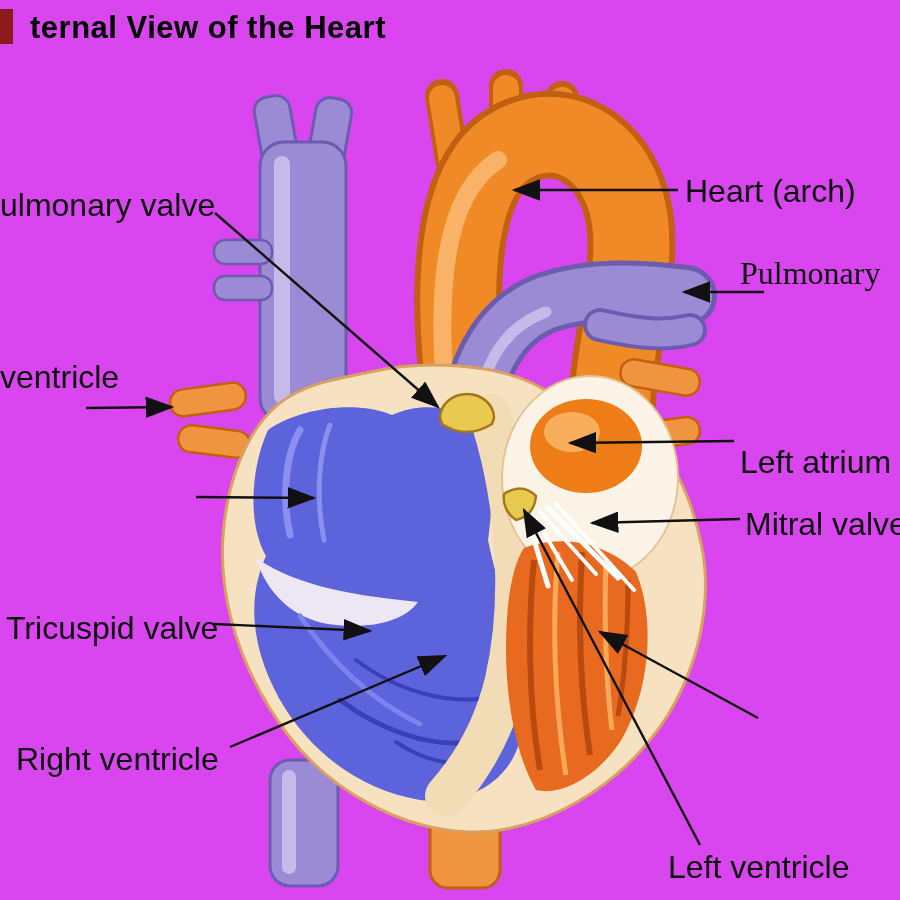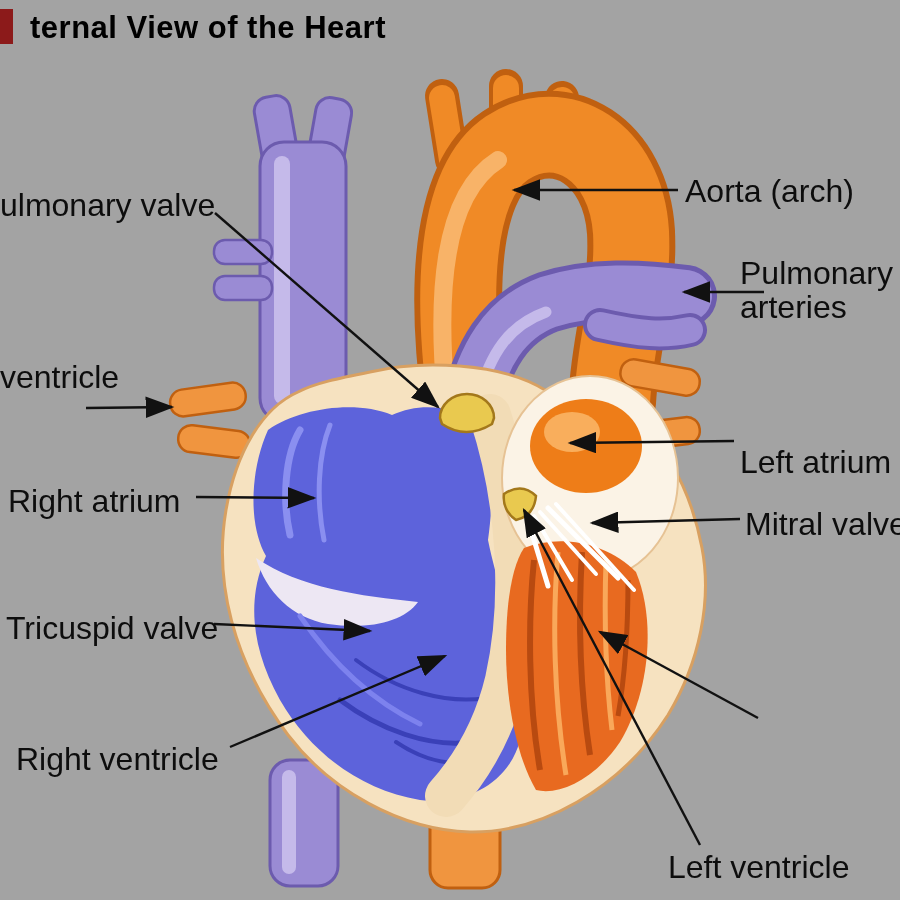--- a/index.html
+++ b/index.html
@@ -1,16 +1,16 @@
 <!DOCTYPE html>
 <html><head>
 <meta charset="utf-8">
 <style>
   html,body{margin:0;padding:0;background:#ffffff;font-family:"Liberation Sans",sans-serif;}
-  #stage{position:relative;width:900px;height:900px;overflow:hidden;background:#a3a3a3;}
+  #stage{position:relative;width:900px;height:900px;overflow:hidden;background:#d946ef;}
   #heart-svg{position:absolute;left:0;top:0;}
   .lbl{position:absolute;font-size:32px;color:#0d0d0d;white-space:nowrap;line-height:34px;}
   .title{position:absolute;left:30px;top:10px;font-size:31px;font-weight:bold;letter-spacing:.5px;color:#000;white-space:nowrap;}
   .artifact{position:absolute;left:0;top:9px;width:13px;height:35px;background:#8C1A1A;}
 </style>
 </head>
 <body>
 
 <div id="stage">
 
@@ -118,31 +118,29 @@
       <line x1="758" y1="718" x2="600" y2="632" marker-end="url(#ah)"></line>
       <line x1="230" y1="747" x2="445" y2="656" marker-end="url(#ah)"></line>
       <line x1="700" y1="845" x2="524" y2="510" marker-end="url(#ah)"></line>
     </g>
   </svg>
 
   <div class="artifact"></div>
   <div class="title">ternal View of the Heart</div>
 
   <div class="lbl" style="left:0;top:188px;">ulmonary valve</div>
-  <div class="lbl" style="left:685px;top:174px;">Aorta (arch)</div>
+  <div class="lbl" style="left:685px;top:174px;">Heart (arch)</div>
 
-  <div class="lbl" style="left:740px;top:256px;">
+  <div class="lbl" style="left:740px;top:256px;font-family:Liberation Serif, serif;">
     <div>Pulmonary</div>
-    <div>arteries</div>
   </div>
 
   <div class="lbl" style="left:0;top:360px;">
     <div>ventricle</div>
   </div>
 
   <div class="lbl" style="left:740px;top:445px;">Left atrium</div>
-  <div class="lbl" style="left:8px;top:484px;">Right atrium</div>
   <div class="lbl" style="left:745px;top:507px;">Mitral valve</div>
   <div class="lbl" style="left:0;top:611px;margin-left:6px;">Tricuspid valve</div>
   <div class="lbl" style="left:668px;top:850px;">Left ventricle</div>
   <div class="lbl" style="left:16px;top:742px;">Right ventricle</div>
 
 </div>
 
 </body></html>

